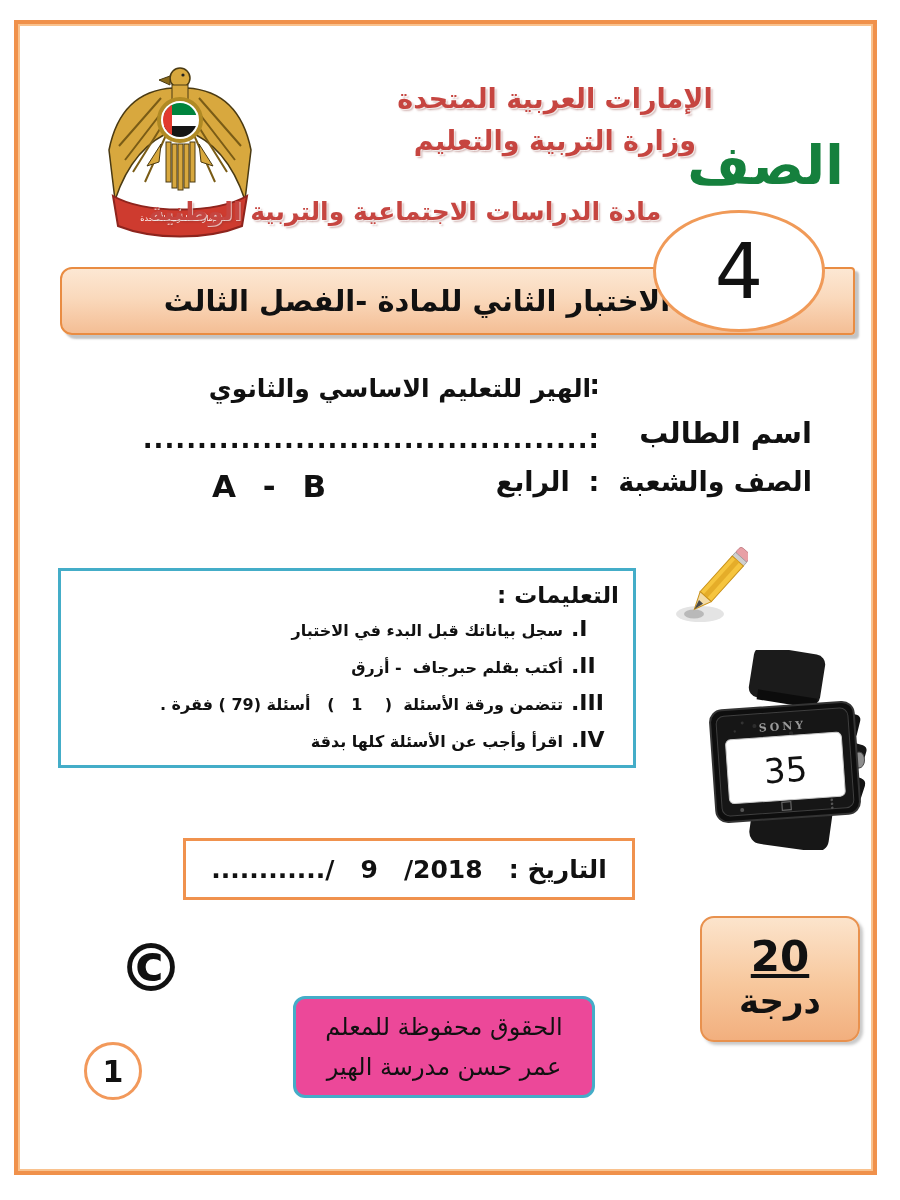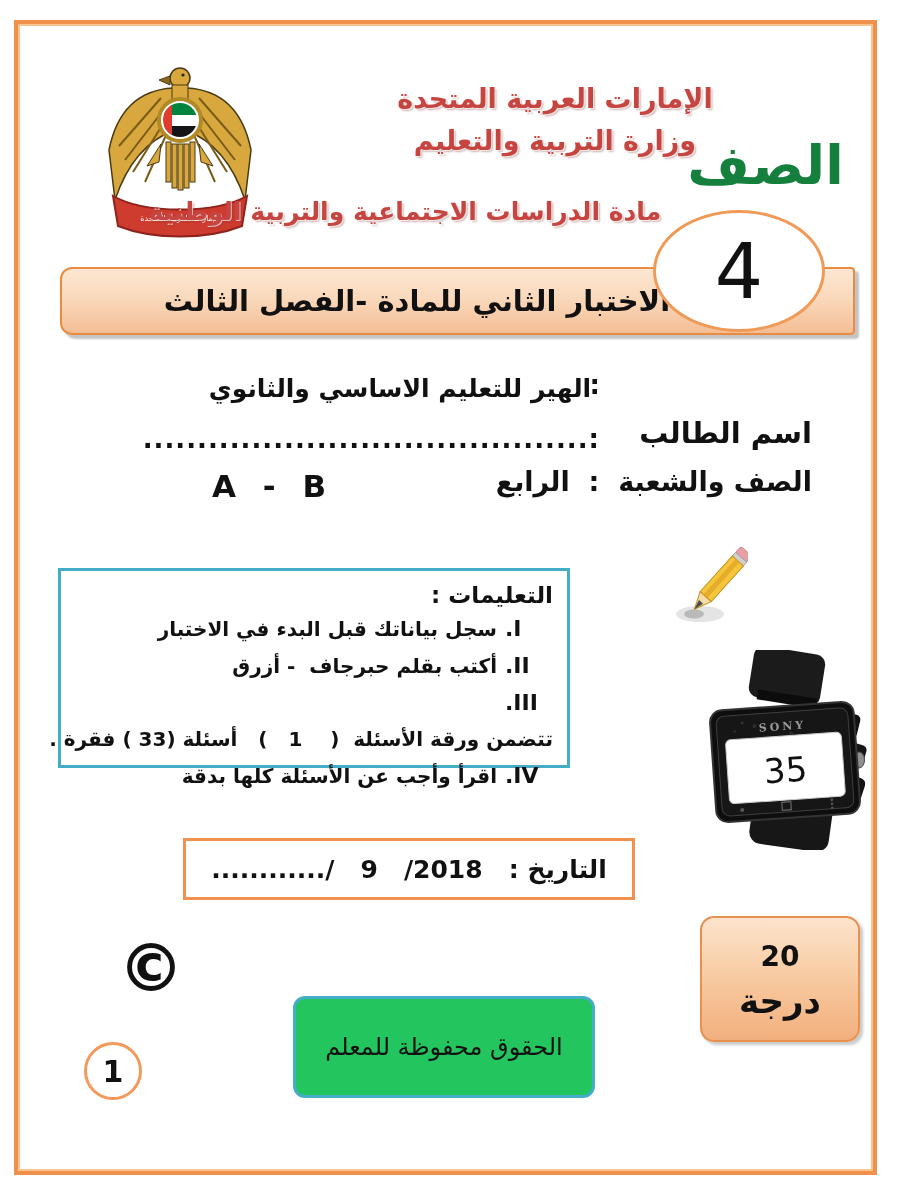--- a/index.html
+++ b/index.html
@@ -32,48 +32,48 @@
   
   .frm{color:#111;font-weight:bold;}
   #school-label{right:88px;top:372px;font-size:26px;}
   #school-colon{right:300px;top:370px;font-size:26px;}
   #school-value{left:185px;top:374px;width:430px;text-align:center;font-size:25px;}
   #student-label{right:88px;top:416px;font-size:29px;}
   #student-dots{right:300px;top:424px;font-size:26px;direction:rtl;letter-spacing:1px;}
   #class-label{right:88px;top:466px;font-size:27px;direction:rtl;white-space:pre;}
   #class-section{left:212px;top:468px;font-size:31px;direction:ltr;word-spacing:16px;}
   
-  #inst-box{left:58px;top:568px;width:512px;height:200px;box-sizing:border-box;
+  #inst-box{left:58px;top:568px;width:578px;height:200px;box-sizing:border-box;
             border:3px solid #44ADC8;background:#fff;padding:8px 14px 4px 10px;
             direction:rtl;}
   #inst-title{font-size:23px;font-weight:bold;color:#111;text-align:right;line-height:32px;}
   .inst-line{direction:rtl;text-align:right;line-height:35px;}
   .inst-num{display:inline-block;width:48px;font-size:22px;font-weight:bold;color:#111;
             margin-left:8px;text-align:left;}
-  .inst-text{font-size:20px;font-weight:bold;color:#111;white-space:pre;}
+  .inst-text{font-size:16px;font-weight:bold;color:#111;white-space:pre;}
   
   #pencil{left:672px;top:540px;width:76px;height:86px;}
   #watch{left:693px;top:650px;width:192px;height:200px;}
   
   #date-box{left:183px;top:838px;width:452px;height:62px;box-sizing:border-box;
             border:3px solid #F0924E;display:flex;align-items:center;justify-content:center;}
   #date-text{font-size:25px;font-weight:600;color:#111;direction:rtl;white-space:pre;}
   
   #score-box{left:700px;top:916px;width:160px;height:126px;box-sizing:border-box;
              background:linear-gradient(180deg,#FCE4CC 0%,#F7C79C 55%,#F2AF7E 100%);
              border:2px solid #E8914E;border-radius:14px;
              box-shadow:3px 3px 3px rgba(120,120,120,.4);
              display:flex;flex-direction:column;align-items:center;justify-content:center;
              color:#111;font-weight:bold;}
-  #score-value{font-size:28px;line-height:44px;}
+  #score-value{font-size:42px;line-height:44px;text-decoration:underline;}
   #score-unit{font-size:34px;line-height:44px;}
   
   #copyright{left:118px;top:934px;font-size:66px;font-weight:bold;color:#111;line-height:70px;}
   #rights-box{left:293px;top:996px;width:302px;height:102px;box-sizing:border-box;
-              border:3px solid #44ADC8;border-radius:12px;background:#22c55e;
+              border:3px solid #44ADC8;border-radius:12px;background:#ec4899;
               display:flex;flex-direction:column;align-items:center;justify-content:center;
               font-size:24px;color:#111;line-height:40px;direction:rtl;}
   #page-circle{left:84px;top:1042px;width:58px;height:58px;box-sizing:border-box;
                background:#fff;border:3px solid #F2995B;border-radius:50%;
                display:flex;align-items:center;justify-content:center;
                font-size:30px;font-weight:bold;color:#111;}
 </style>
 </head>
 <body>
 
@@ -149,21 +149,21 @@
 
   <div id="inst-box" class="abs">
     <div id="inst-title">التعليمات :</div>
     <div class="inst-line">
       <span class="inst-num">I.</span><span class="inst-text">سجل بياناتك قبل البدء في الاختبار</span>
     </div>
     <div class="inst-line">
       <span class="inst-num">II.</span><span class="inst-text">أكتب بقلم حبرجاف  - أزرق</span>
     </div>
     <div class="inst-line">
-      <span class="inst-num">III.</span><span class="inst-text">تتضمن ورقة الأسئلة  (    1   )   أسئلة (33 ) فقرة .</span>
+      <span class="inst-num">III.</span><span class="inst-text">تتضمن ورقة الأسئلة  (    1   )   أسئلة (79 ) فقرة .</span>
     </div>
     <div class="inst-line">
       <span class="inst-num">IV.</span><span class="inst-text">اقرأ وأجب عن الأسئلة كلها بدقة</span>
     </div>
   </div>
 
   <svg id="watch" class="abs" viewBox="0 0 192 200">
     <rect x="58" y="0" width="72" height="52" rx="10" fill="#1b1b1b" transform="rotate(9 94 26)"></rect>
     <rect x="64" y="44" width="60" height="10" fill="#0c0c0c" transform="rotate(9 94 49)"></rect>
     <rect x="136" y="62" width="30" height="24" rx="5" fill="#111" transform="rotate(14 151 74)"></rect>
@@ -195,19 +195,20 @@
 
   <div id="score-box" class="abs">
     <span id="score-value">20</span>
     <span id="score-unit">درجة</span>
   </div>
 
   <div id="copyright" class="abs">©</div>
 
   <div id="rights-box" class="abs">
     <span>الحقوق محفوظة للمعلم</span>
+    <span>عمر حسن مدرسة الهير</span>
   </div>
 
   <div id="page-circle" class="abs">
     <span>1</span>
   </div>
 
 </div>
 
 </body></html>

